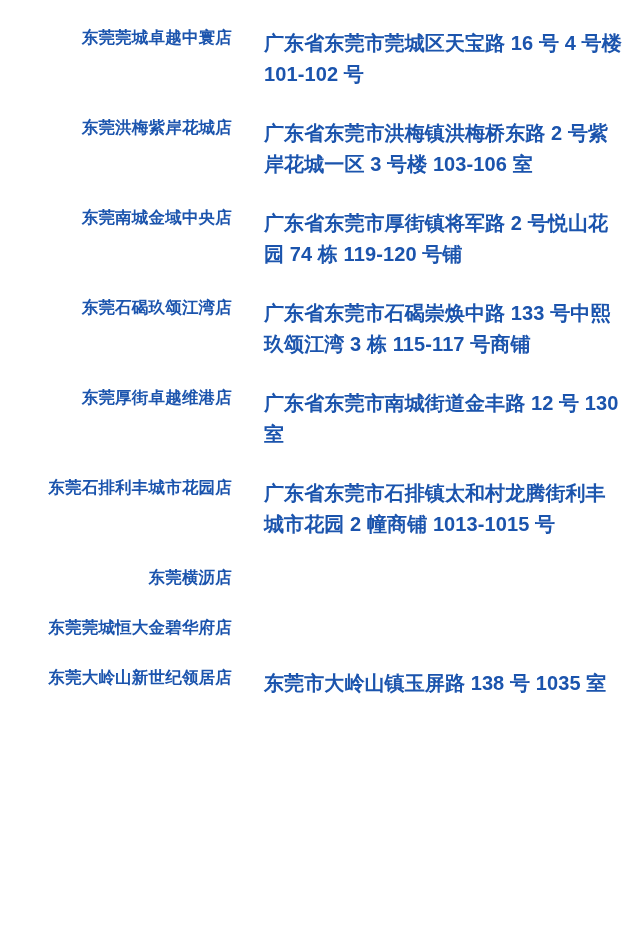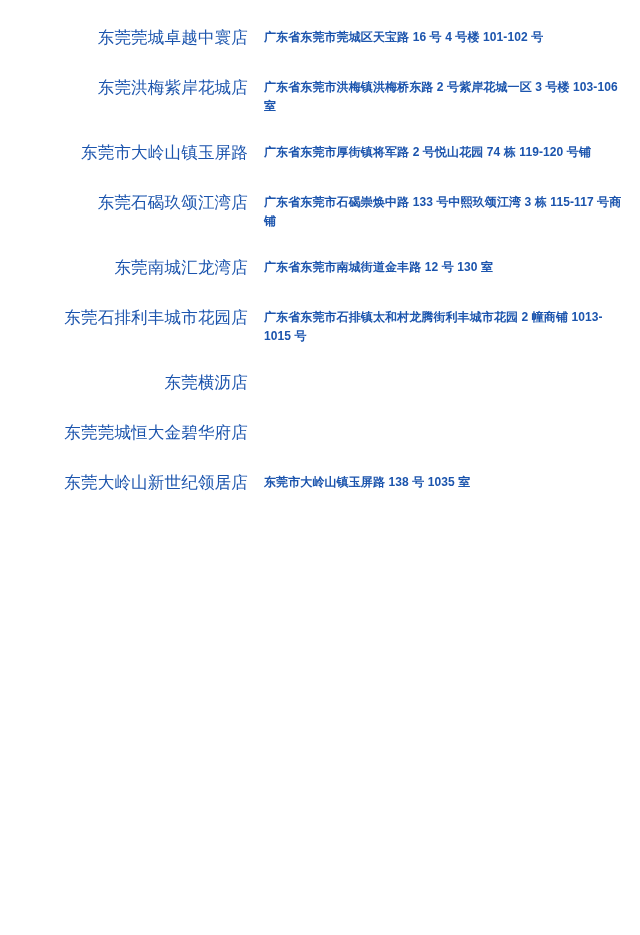--- a/index.html
+++ b/index.html
@@ -24,31 +24,31 @@
   .store-row {
     display: flex;
     align-items: flex-start;
     width: 100%;
     margin-bottom: 26px;
   }
   .store-name {
     width: 246px;
     min-width: 246px;
     text-align: right;
-    padding-right: 16px;
+    padding-right: 32px;
     box-sizing: border-box;
     font-size: 16.5px;
-    font-weight: 400;
+    font-weight: 700;
     line-height: 1.45;
     color: #1b54ad;
     letter-spacing: 0.2px;
   }
   .store-address {
     flex: 1;
-    font-size: 12px;
+    font-size: 20px;
     line-height: 1.55;
     color: #1b54ad;
     font-weight: 600;
     letter-spacing: 0.1px;
     padding-top: 2px;
   }
 </style>
 </head>
 <body>
 
@@ -58,31 +58,31 @@
     <div class="store-name">东莞莞城卓越中寰店</div>
     <div class="store-address">广东省东莞市莞城区天宝路 16 号 4 号楼 101-102 号</div>
   </div>
 
   <div class="store-row">
     <div class="store-name">东莞洪梅紫岸花城店</div>
     <div class="store-address">广东省东莞市洪梅镇洪梅桥东路 2 号紫岸花城一区 3 号楼 103-106 室</div>
   </div>
 
   <div class="store-row">
-    <div class="store-name">东莞市大岭山镇玉屏路</div>
+    <div class="store-name">东莞南城金域中央店</div>
     <div class="store-address">广东省东莞市厚街镇将军路 2 号悦山花园 74 栋 119-120 号铺</div>
   </div>
 
   <div class="store-row">
     <div class="store-name">东莞石碣玖颂江湾店</div>
     <div class="store-address">广东省东莞市石碣崇焕中路 133 号中熙玖颂江湾 3 栋 115-117 号商铺</div>
   </div>
 
   <div class="store-row">
-    <div class="store-name">东莞南城汇龙湾店</div>
+    <div class="store-name">东莞厚街卓越维港店</div>
     <div class="store-address">广东省东莞市南城街道金丰路 12 号 130 室</div>
   </div>
 
   <div class="store-row">
     <div class="store-name">东莞石排利丰城市花园店</div>
     <div class="store-address">广东省东莞市石排镇太和村龙腾街利丰城市花园 2 幢商铺 1013-1015 号</div>
   </div>
 
   <div class="store-row">
     <div class="store-name">东莞横沥店</div>

